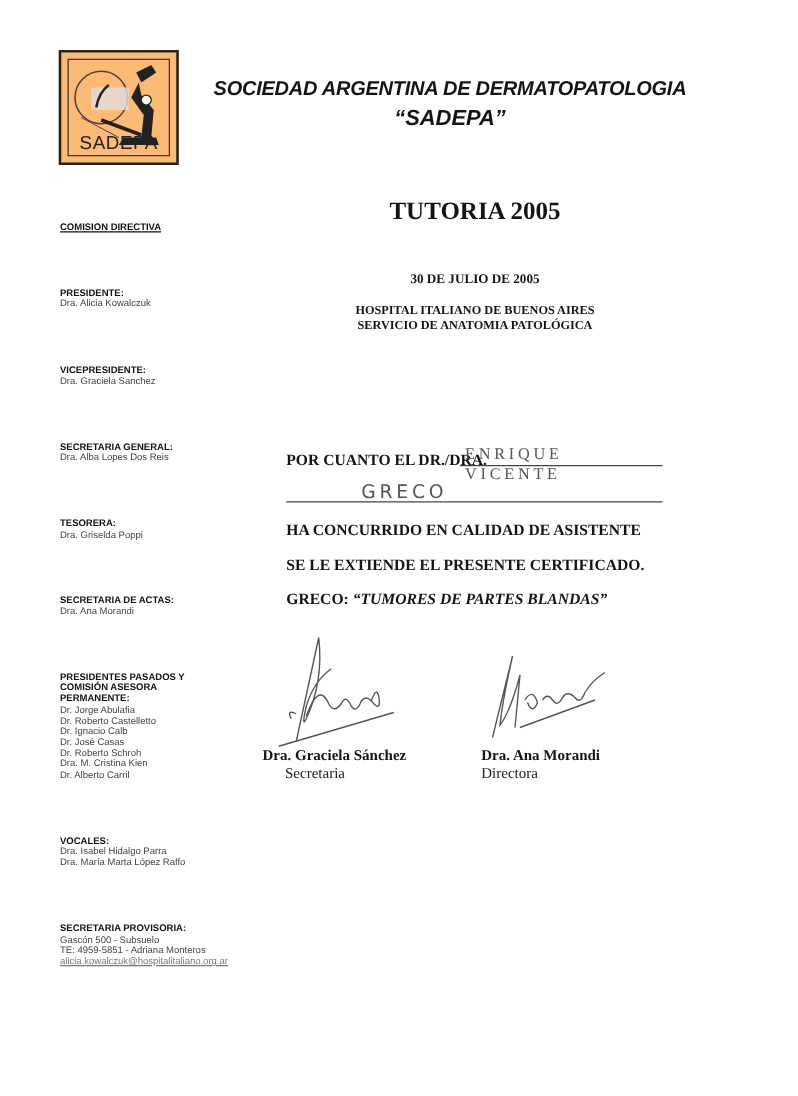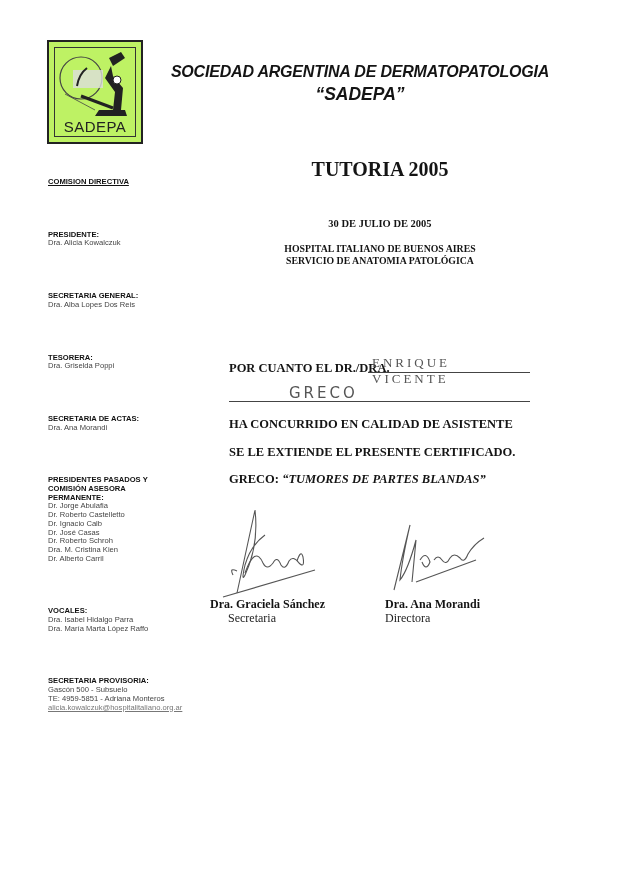--- a/index.html
+++ b/index.html
@@ -6,22 +6,22 @@
   body {
     width: 638px; height: 877px; background: #ffffff; position: relative; overflow: hidden;
     color: #141414;
   }
   .abs { position: absolute; }
   .sans { font-family: "Liberation Sans", sans-serif; }
   .serif { font-family: "Liberation Serif", serif; }
 
   
   .logo {
-    left: 47px; top: 40px; width: 96px; height: 104px;
-    border: 2px solid #222; box-sizing: border-box; background: #bef264;
+    left: 47px; top: 40px; width: 96px; height: 92px;
+    border: 2px solid #222; box-sizing: border-box; background: #fdba74;
   }
   .logo-inner {
     position: absolute; left: 5px; top: 5px; right: 5px; bottom: 5px;
     border: 1.5px solid #333;
   }
   .logo-text {
     position: absolute; left: 0; right: 0; bottom: 1px; text-align: center;
     font-size: 15px; letter-spacing: 0.5px; color: #222;
   }
 
@@ -99,20 +99,24 @@
 <div class="abs soc-sub sans">“SADEPA”</div>
 
 <div class="abs sidebar sans">
   <div class="heading">COMISION DIRECTIVA</div>
 
   <div class="group">
     <div class="role">PRESIDENTE:</div>
     <div class="member">Dra. Alicia Kowalczuk</div>
   </div>
   <div class="group">
+    <div class="role">VICEPRESIDENTE:</div>
+    <div class="member">Dra. Graciela Sanchez</div>
+  </div>
+  <div class="group">
     <div class="role">SECRETARIA GENERAL:</div>
     <div class="member">Dra. Alba Lopes Dos Reis</div>
   </div>
   <div class="group">
     <div class="role">TESORERA:</div>
     <div class="member">Dra. Griselda Poppi</div>
   </div>
   <div class="group">
     <div class="role">SECRETARIA DE ACTAS:</div>
     <div class="member">Dra. Ana Morandi</div>

